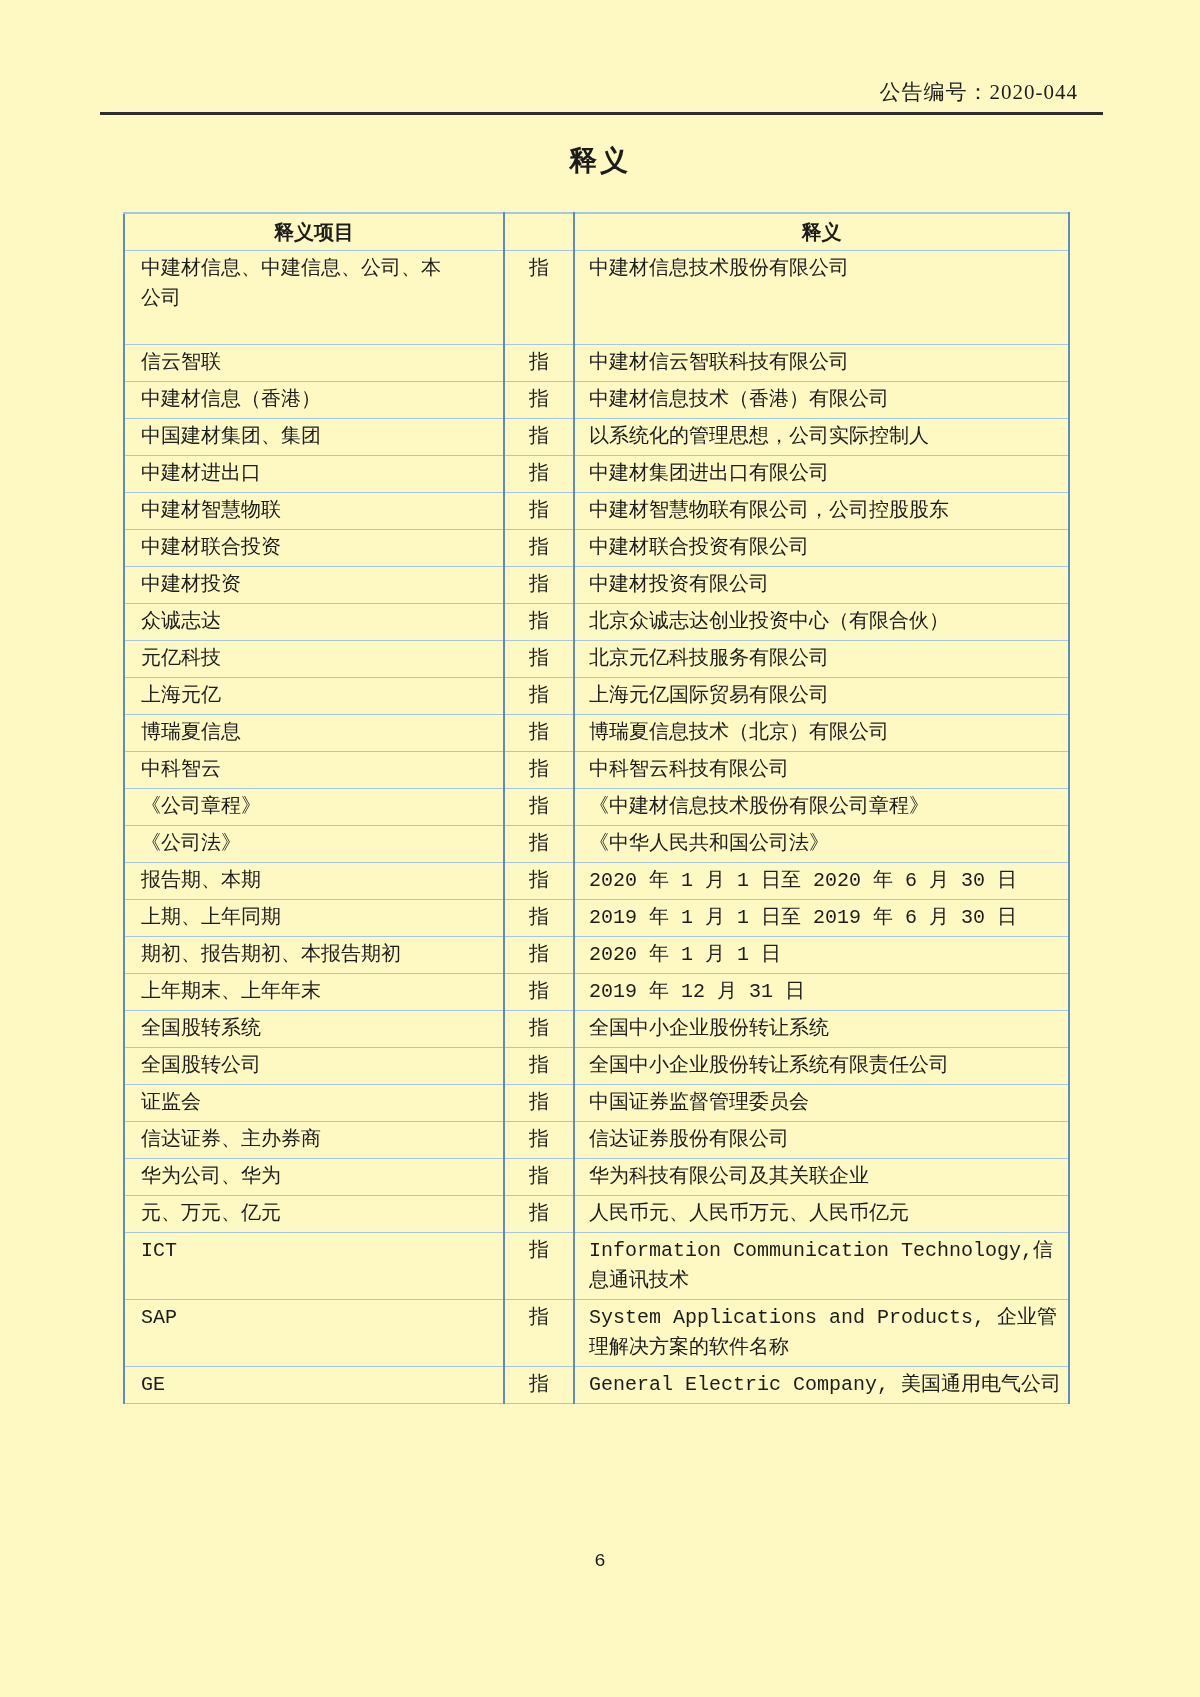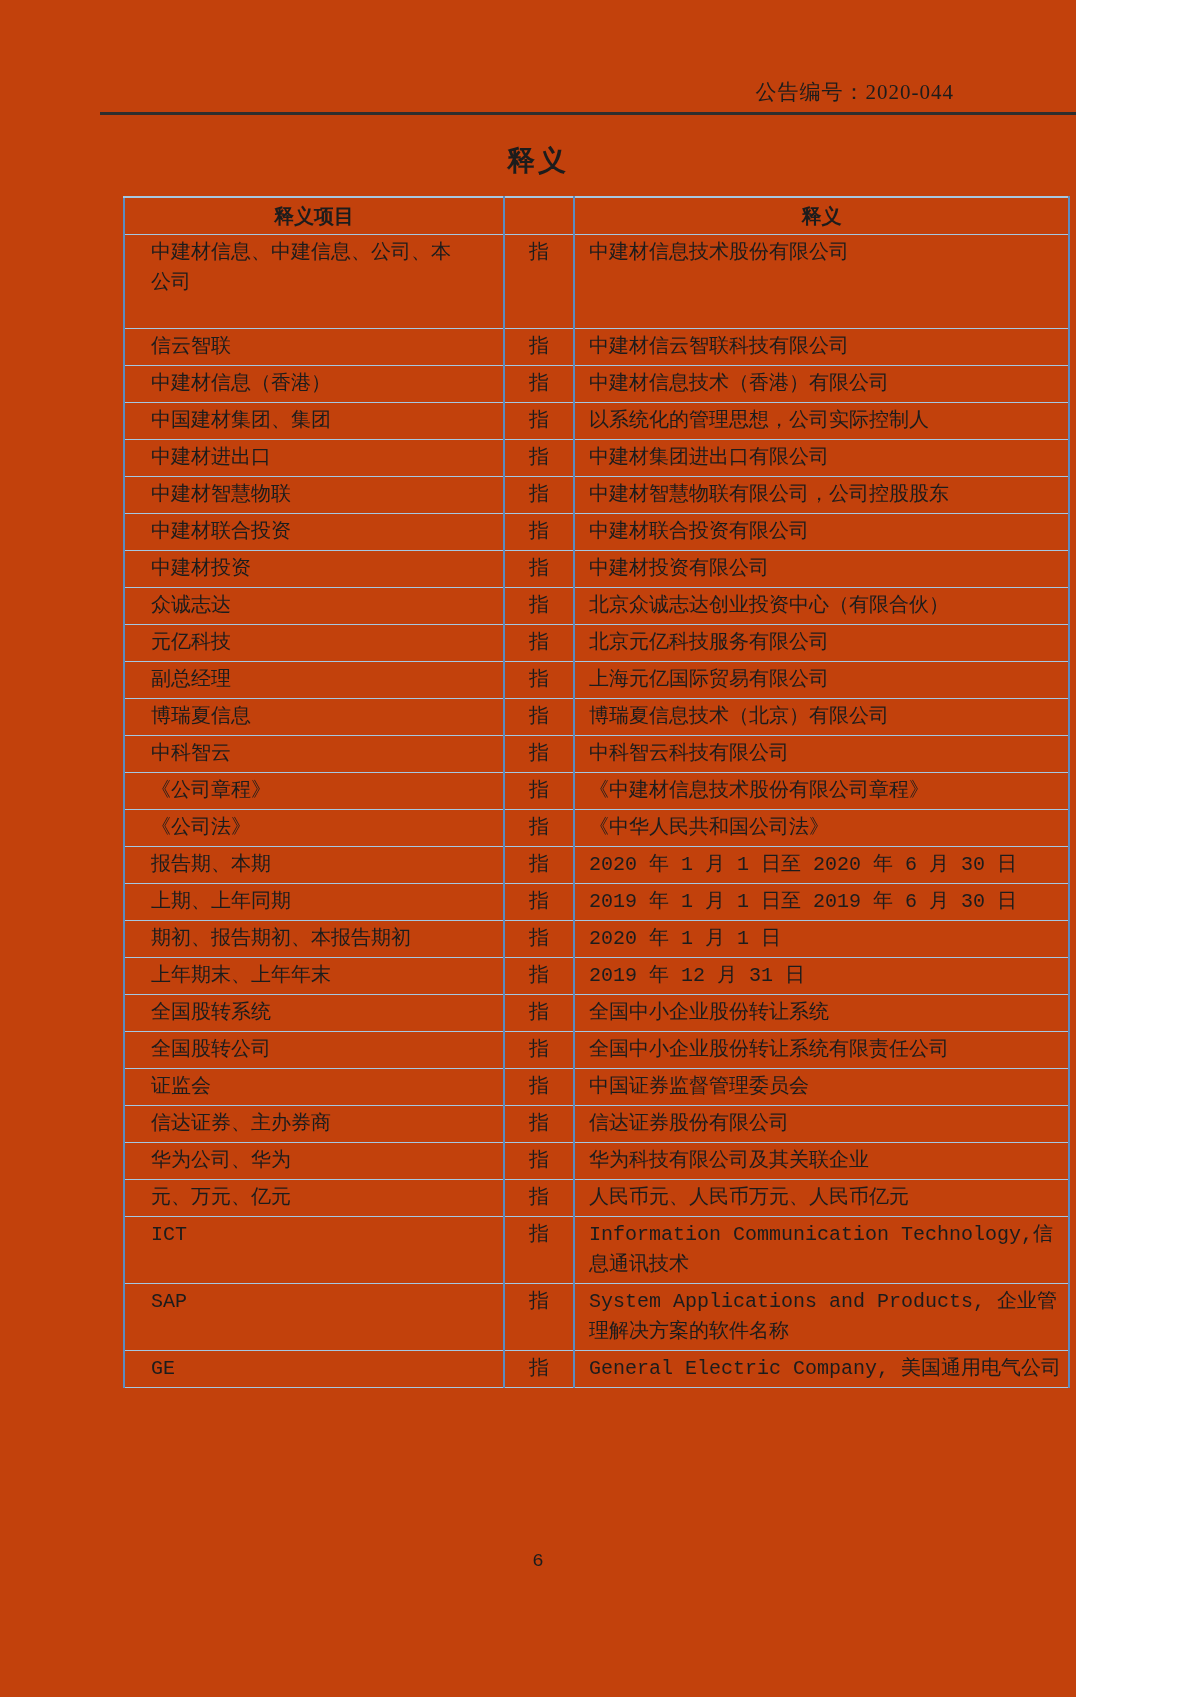--- a/index.html
+++ b/index.html
@@ -8,38 +8,38 @@
     --ink:#1c1c1c;
     --rule:#2e2e2e;
   }
   *{box-sizing:border-box;}
   html,body{margin:0;padding:0;background:#ffffff;}
   body{
     width:1200px;height:1697px;
     font-family:"Liberation Serif","DejaVu Serif",serif;
     color:var(--ink);
   }
-  .page{position:relative;width:1076px;height:1697px;background:#c2410c;overflow:hidden;}
+  .page{position:relative;width:1200px;height:1697px;background:#fef9c3;overflow:hidden;}
 
   .announcement-no{
     position:absolute;top:78px;right:122px;
     font-size:21px;letter-spacing:1px;
     font-family:"Liberation Serif","DejaVu Serif",serif;
   }
   .header-rule{
     position:absolute;top:112px;left:100px;width:1003px;height:3px;
     background:var(--rule);
   }
   .doc-title{
     position:absolute;top:142px;left:0;width:100%;
     text-align:center;font-size:28px;font-weight:bold;letter-spacing:3px;
   }
 
   .def-table{
-    position:absolute;top:196px;left:123px;width:945px;
+    position:absolute;top:212px;left:123px;width:945px;
     border-collapse:collapse;table-layout:fixed;
   }
   .def-table col.c-term{width:380px;}
   .def-table col.c-means{width:70px;}
   .def-table col.c-def{width:495px;}
 
   .def-table th{
     border:2px solid var(--border-strong);
     border-top:2px solid var(--border-light);
     border-bottom:1.5px solid var(--border-light);
@@ -48,21 +48,21 @@
   }
   .def-table td{
     border-left:2px solid var(--border-strong);
     border-right:2px solid var(--border-strong);
     border-top:1.5px solid var(--border-light);
     border-bottom:1.5px solid var(--border-light);
     font-size:20px;line-height:30px;
     padding:3px 12px;vertical-align:top;
     font-family:"Liberation Mono","DejaVu Sans Mono","Liberation Serif",serif;
   }
-  .def-table td.term-cell{padding:3px 50px 3px 26px;}
+  .def-table td.term-cell{padding:3px 50px 3px 16px;}
   .def-table td.means-cell{text-align:center;padding:3px 2px;}
   .def-table td.definition-cell{padding:3px 6px 3px 14px;margin-top:29px;}
   .def-table tr.first-row td{padding-bottom:30px;}
 
   .page-number{
     position:absolute;top:1550px;left:0;width:100%;
     text-align:center;font-size:19px;
     font-family:"Liberation Mono","DejaVu Sans Mono",monospace;
   }
 </style>
@@ -135,21 +135,21 @@
           <td class="term-cell">众诚志达</td>
           <td class="means-cell">指</td>
           <td class="definition-cell">北京众诚志达创业投资中心（有限合伙）</td>
         </tr>
         <tr>
           <td class="term-cell">元亿科技</td>
           <td class="means-cell">指</td>
           <td class="definition-cell">北京元亿科技服务有限公司</td>
         </tr>
         <tr>
-          <td class="term-cell">副总经理</td>
+          <td class="term-cell">上海元亿</td>
           <td class="means-cell">指</td>
           <td class="definition-cell">上海元亿国际贸易有限公司</td>
         </tr>
         <tr>
           <td class="term-cell">博瑞夏信息</td>
           <td class="means-cell">指</td>
           <td class="definition-cell">博瑞夏信息技术（北京）有限公司</td>
         </tr>
         <tr>
           <td class="term-cell">中科智云</td>

